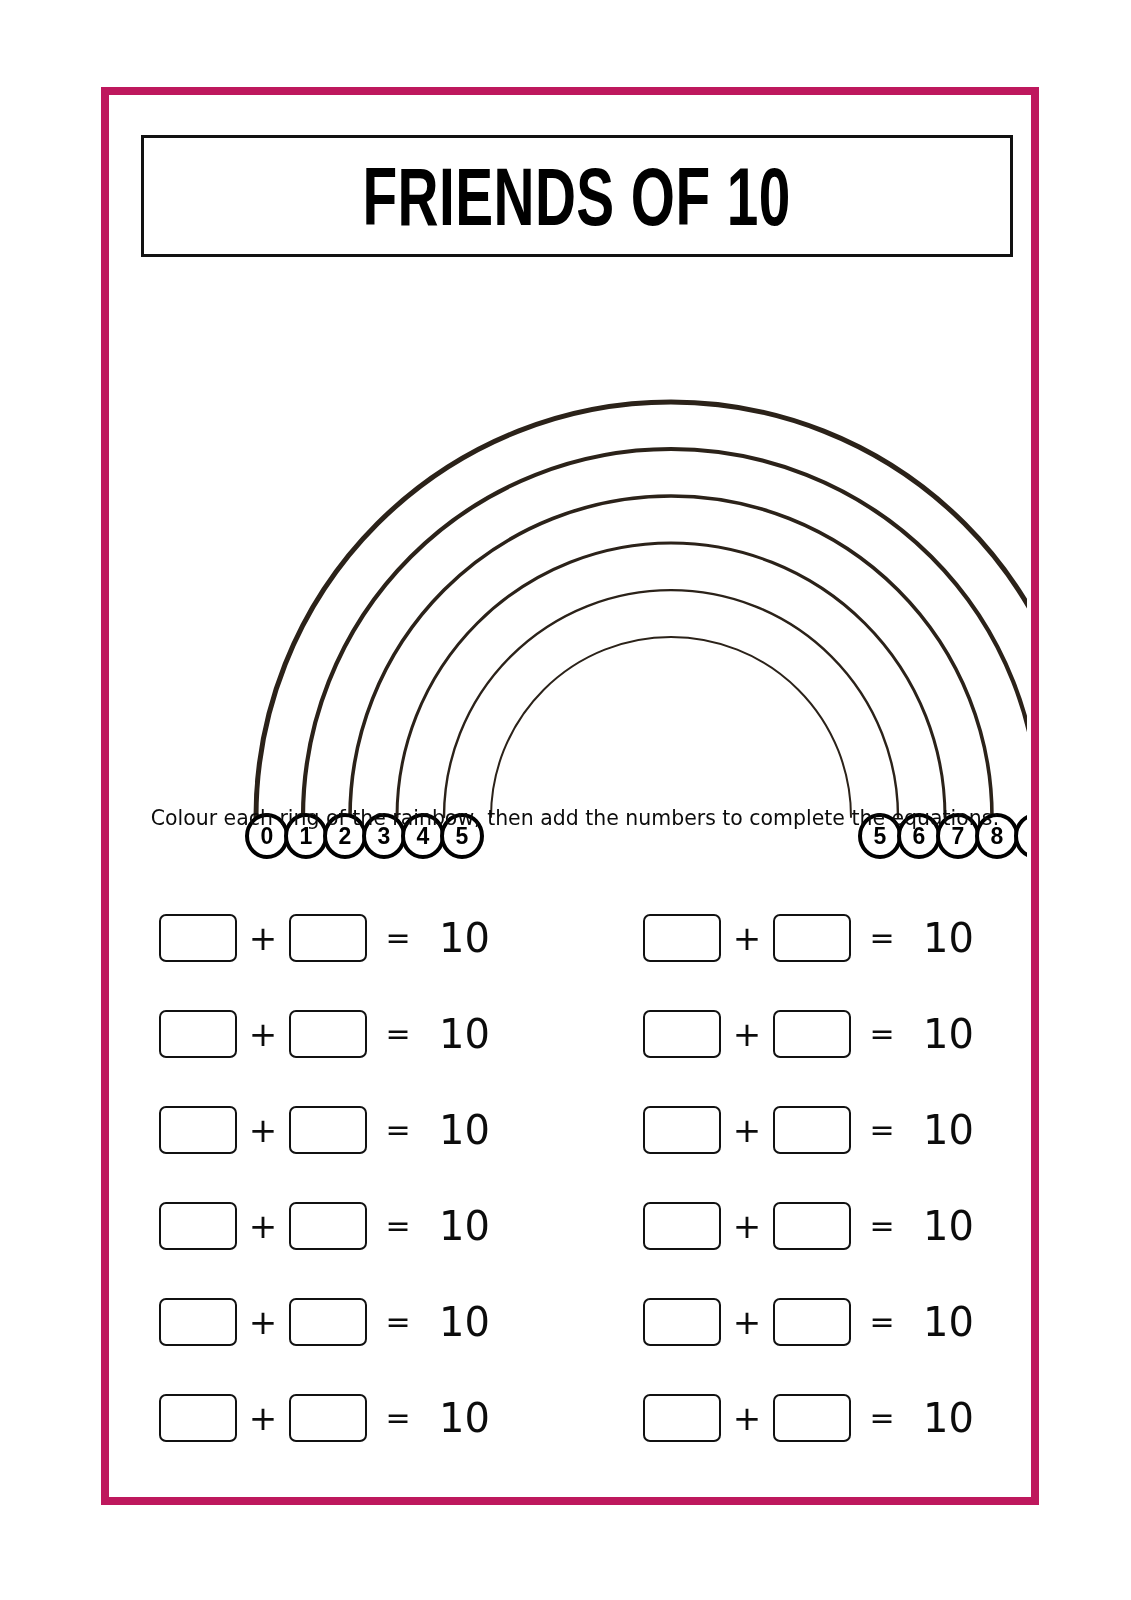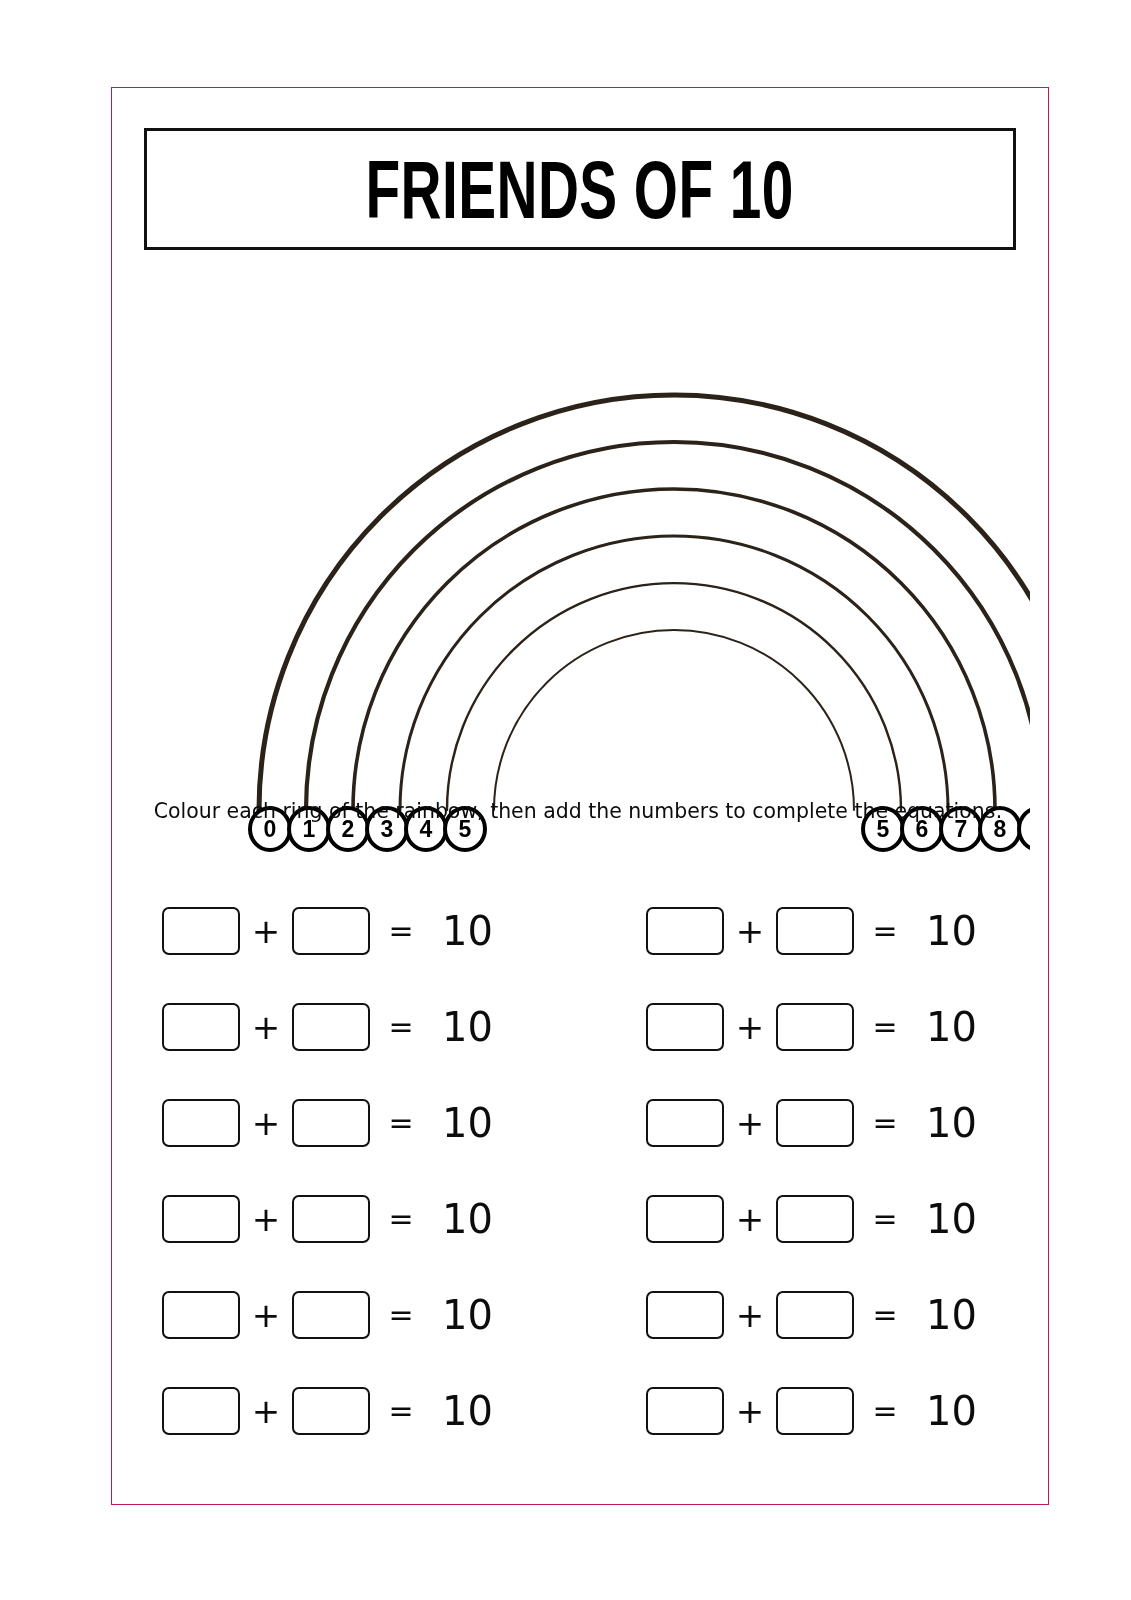--- a/index.html
+++ b/index.html
@@ -15,24 +15,23 @@
     overflow: hidden;
   }
 
   
   #worksheet-page {
     position: absolute;
     left: 101px;
     top: 87px;
     width: 938px;
     height: 1418px;
-    border: 1px solid #be185d;
+    border: 8px solid #be185d;
     box-sizing: border-box;
     background: #ffffff;
-    margin-left: 10px;
   }
 
   
   #title-box {
     position: absolute;
     left: 32px;
     top: 40px;
     width: 872px;
     height: 122px;
     border: 3px solid #111111;

